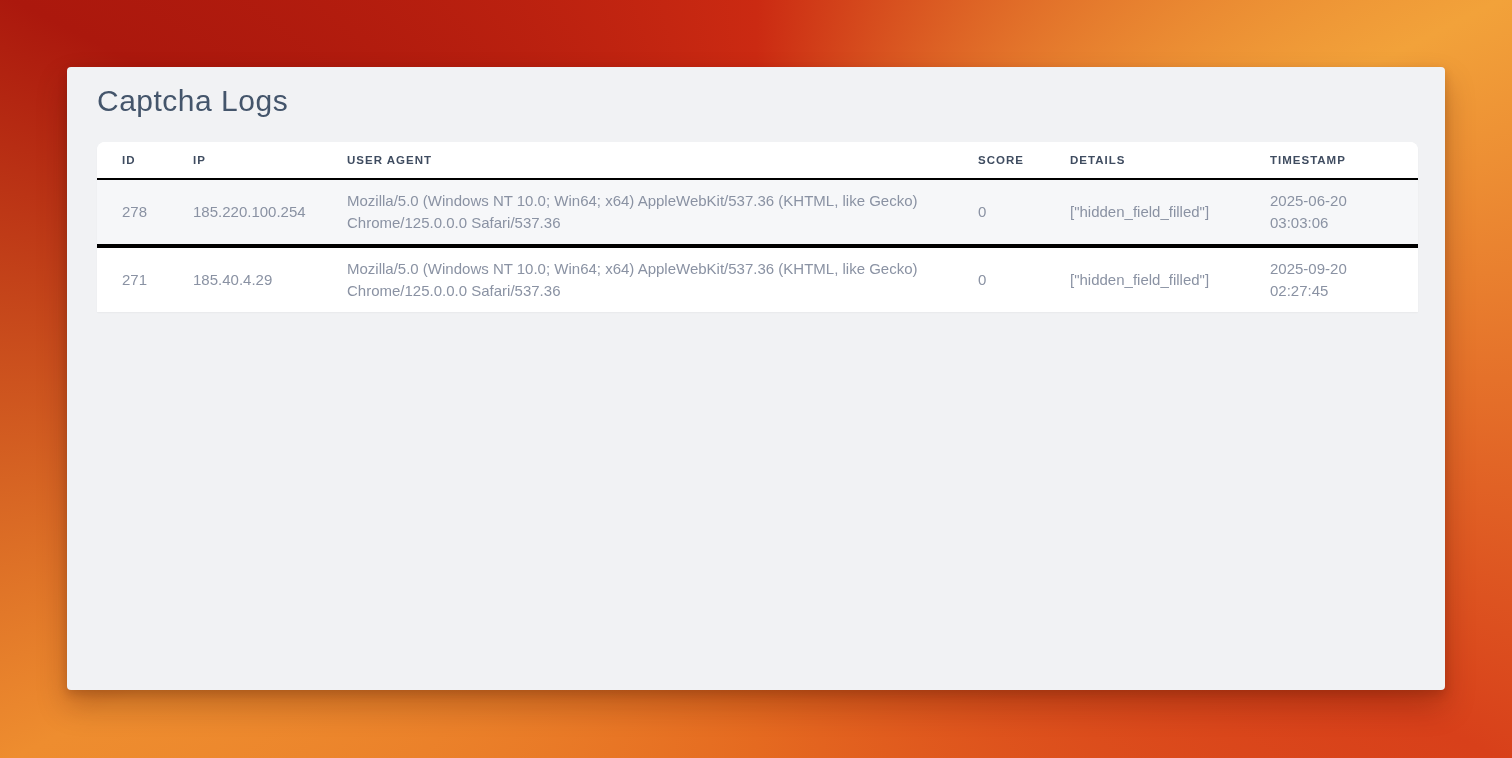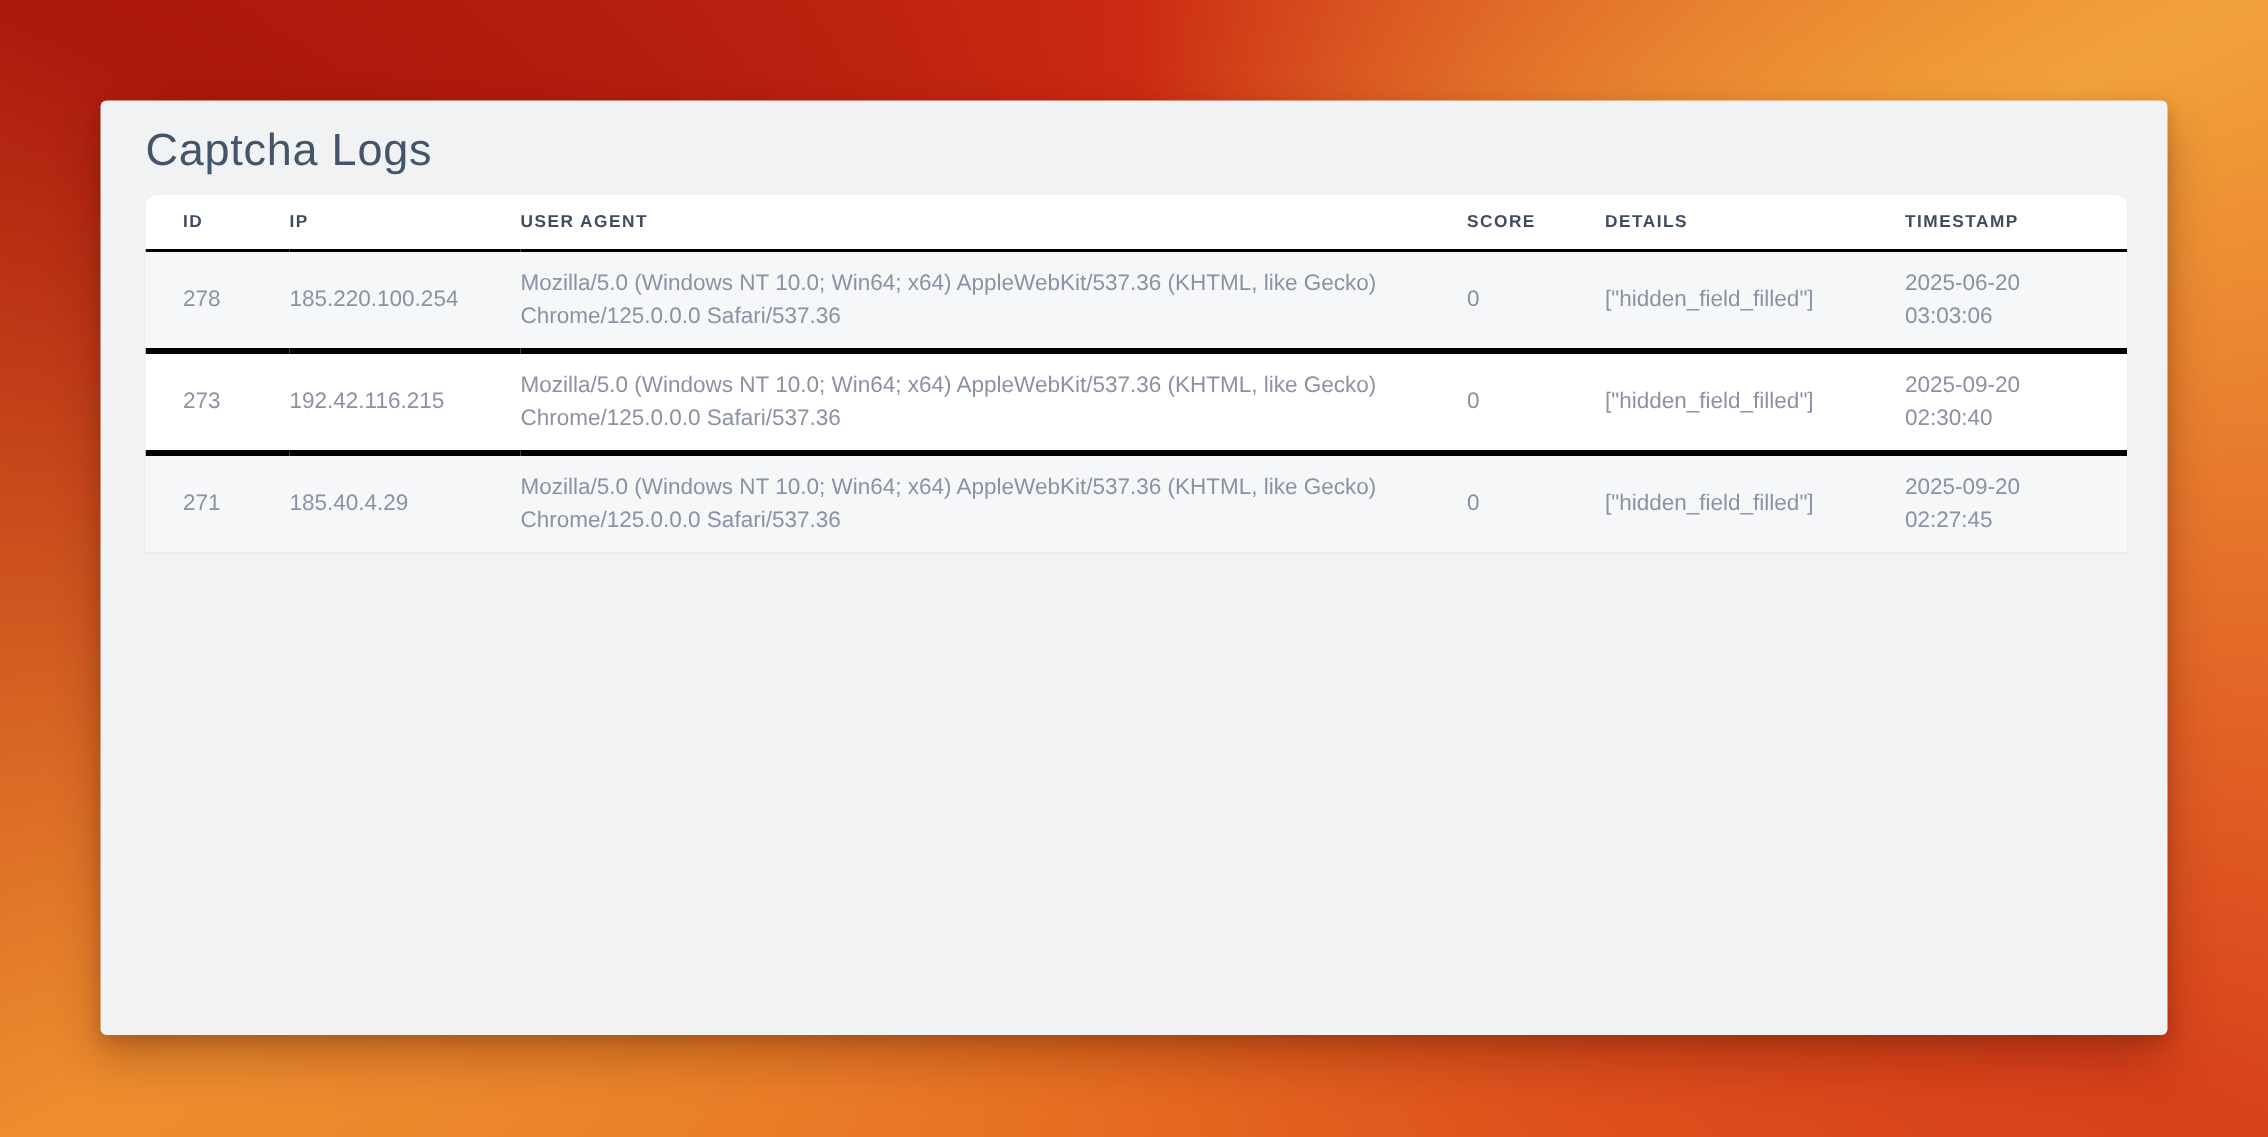--- a/index.html
+++ b/index.html
@@ -33,21 +33,21 @@
     width: 1378px;
     height: 623px;
     background: #f1f2f4;
     border-radius: 4px;
     box-shadow: 0 16px 30px rgba(70, 15, 0, 0.28), 0 4px 10px rgba(70, 15, 0, 0.18);
     overflow: hidden;
   }
 
   .card-title {
     margin: 0;
-    padding: 17px 30px 12px 30px;
+    padding: 17px 30px 24px 30px;
     font-size: 30px;
     font-weight: 500;
     letter-spacing: 0.5px;
     color: #44556b;
   }
 
   .table-wrap {
     margin: 0 27px 0 30px;
     background: #ffffff;
     border-radius: 8px 8px 0 0;
@@ -148,28 +148,20 @@
     <td>Mozilla/5.0 (Windows NT 10.0; Win64; x64) AppleWebKit/537.36 (KHTML, like Gecko) Chrome/125.0.0.0 Safari/537.36</td>
     <td>0</td>
     <td>["hidden_field_filled"]</td>
     <td>2025-06-20 03:03:06</td>
   </tr>
 
 
 
 
 
-  <tr>
-    <td>273</td>
-    <td>192.42.116.215</td>
-    <td>Mozilla/5.0 (Windows NT 10.0; Win64; x64) AppleWebKit/537.36 (KHTML, like Gecko) Chrome/125.0.0.0 Safari/537.36</td>
-    <td>0</td>
-    <td>["hidden_field_filled"]</td>
-    <td>2025-09-20 02:30:40</td>
-  </tr>
 
 
   <tr>
     <td>271</td>
     <td>185.40.4.29</td>
     <td>Mozilla/5.0 (Windows NT 10.0; Win64; x64) AppleWebKit/537.36 (KHTML, like Gecko) Chrome/125.0.0.0 Safari/537.36</td>
     <td>0</td>
     <td>["hidden_field_filled"]</td>
     <td>2025-09-20 02:27:45</td>
   </tr>

